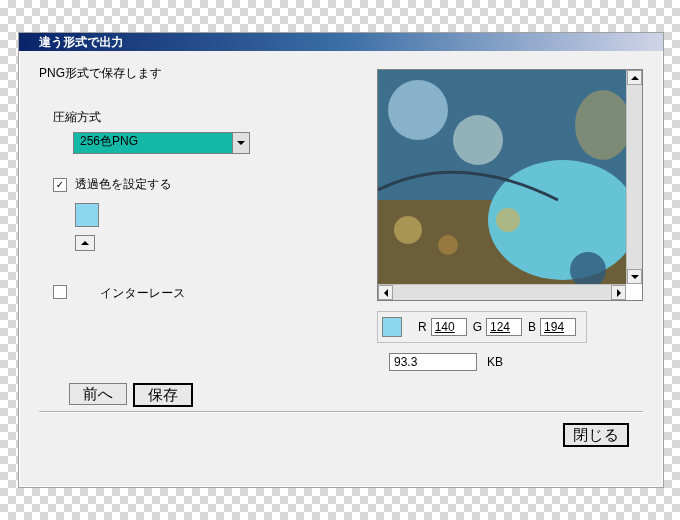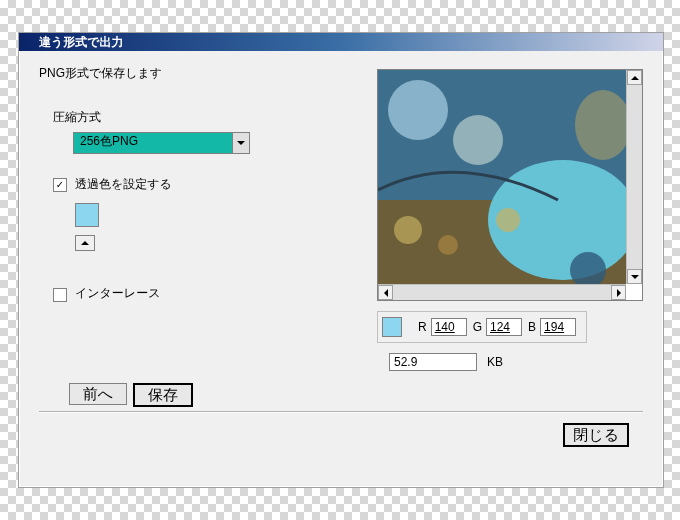--- a/index.html
+++ b/index.html
@@ -125,21 +125,21 @@
     border: 1px solid #808080;
     background: #8cd6ef;
   }
   .swatch.small-btn {
     width: 18px; height: 14px;
     background: #f0f0f0;
     border: 1px solid #808080;
     display: flex; align-items:center; justify-content:center;
     margin-top: 8px;
   }
-  .interlace-row { margin-top: 34px; display:flex; align-items:flex-end;}
+  .interlace-row { margin-top: 34px; display:flex; align-items:flex-start;gap:25px;}
   
   .preview {
     position: absolute;
     left: 358px;
     top: 18px;
     width: 264px;
     height: 230px;
     border: 1px solid #808080;
     background: #fff;
   }
@@ -314,21 +314,21 @@
       <div class="rgb-swatch"></div>
       <span class="rgb-label">R</span>
       <div class="rgb-field">140</div>
       <span class="rgb-label">G</span>
       <div class="rgb-field">124</div>
       <span class="rgb-label">B</span>
       <div class="rgb-field">194</div>
     </div>
 
     <div class="size-row">
-      <div class="size-field">52.9</div>
+      <div class="size-field">93.3</div>
       <span>KB</span>
     </div>
 
     <div class="bottom-left">
       <div class="btn">前へ</div>
       <div class="btn" style="border-width:2px;border-color:#000">保存</div>
     </div>
 
     <div class="hr"></div>
 

